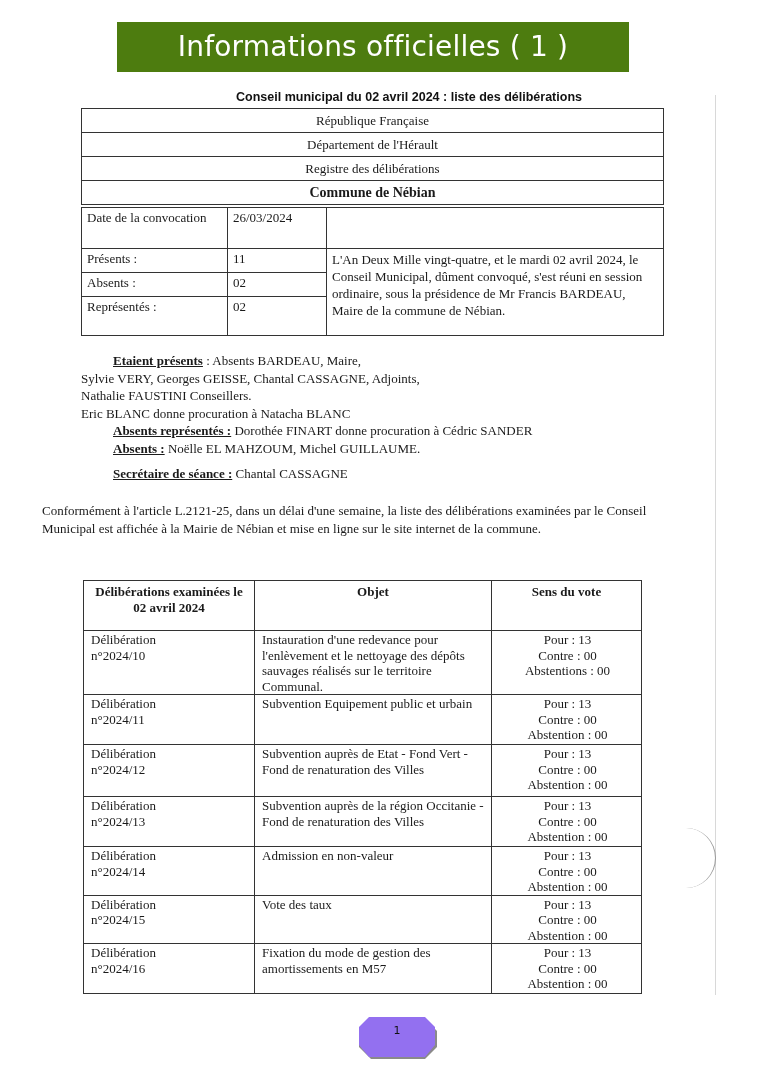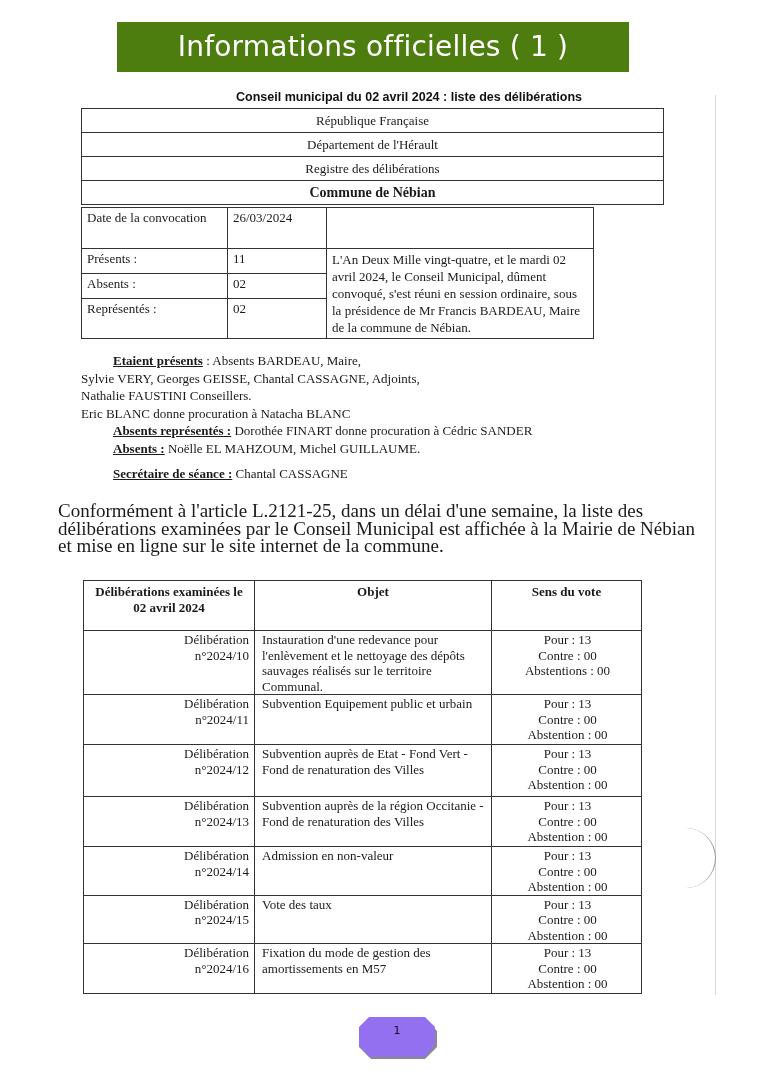--- a/index.html
+++ b/index.html
@@ -3,31 +3,31 @@
 <meta charset="utf-8">
 <style>
   html, body { margin:0; padding:0; background:#ffffff; }
   body { width:763px; height:1080px; position:relative; overflow:hidden; font-family:"Liberation Serif", serif; color:#1a1a1a; }
   .banner { position:absolute; left:117px; top:22px; width:512px; height:50px; background:#4d7c0f; color:#ffffff;
     font-family:"DejaVu Sans", sans-serif; font-weight:normal; font-size:28px; text-align:center; line-height:50px; letter-spacing:0.2px; }
   .subtitle { position:absolute; left:0; width:818px; top:90px; text-align:center; font-family:"Liberation Sans", sans-serif; font-weight:bold; font-size:12.5px; color:#111; }
   .hdr-table { position:absolute; left:81px; top:108px; width:583px; border-collapse:collapse; font-size:13px; }
   .hdr-table td { border:1.5px solid #333; padding:0 5px; height:23px; text-align:center; }
   .hdr-table td.bold { font-weight:bold; font-size:14px; }
-  .info-table { position:absolute; left:81px; top:207px; width:513px; border-collapse:collapse; font-size:13px; }
+  .info-table { position:absolute; left:81px; top:207px; width:583px; border-collapse:collapse; font-size:13px; }
   .info-table td { border:1.5px solid #333; padding:2px 5px; vertical-align:top; }
   .names { position:absolute; left:81px; top:352px; width:640px; font-size:13px; line-height:17.5px; }
   .names .lbl { font-weight:bold; text-decoration:underline;margin-left:32px; }
   .names p { margin:0; }
   .names .gap { margin-top:8px; }
-  .article { position:absolute; left:58px; top:502px; width:640px; font-size:19px; line-height:17.5px; }
+  .article { position:absolute; left:42px; top:502px; width:640px; font-size:13px; line-height:17.5px; }
   .delib-table { position:absolute; left:83px; top:580px; width:559px; border-collapse:collapse; font-size:13px; }
   .delib-table th { border:1.5px solid #333; font-weight:bold; padding:3px 5px; vertical-align:top; height:43px; }
   .delib-table td { border:1.5px solid #333; padding:1px 5px 0 7px; vertical-align:top; line-height:15.5px; }
-  .delib-table td.c { text-align:right; }
+  .delib-table td.c { text-align:left; }
   .delib-table td.vote { text-align:center; }
   .vline { position:absolute; left:715px; top:95px; width:1px; height:900px; background:#d8d8d8; }
   .arc { position:absolute; left:675px; top:828px; width:40px; height:60px; border-right:1px solid #999; border-radius:0 60px 60px 0; border-top:0; }
   .pagebadge { position:absolute; left:359px; top:1017px; width:78px; height:42px; }
   .pagebadge svg { position:absolute; left:0; top:0; }
   .pagebadge span { position:absolute; left:0; top:0; width:76px; height:40px; text-align:center; line-height:28px; font-family:"DejaVu Sans", sans-serif; font-size:11px; color:#111; }
 </style>
 </head>
 <body>
 

